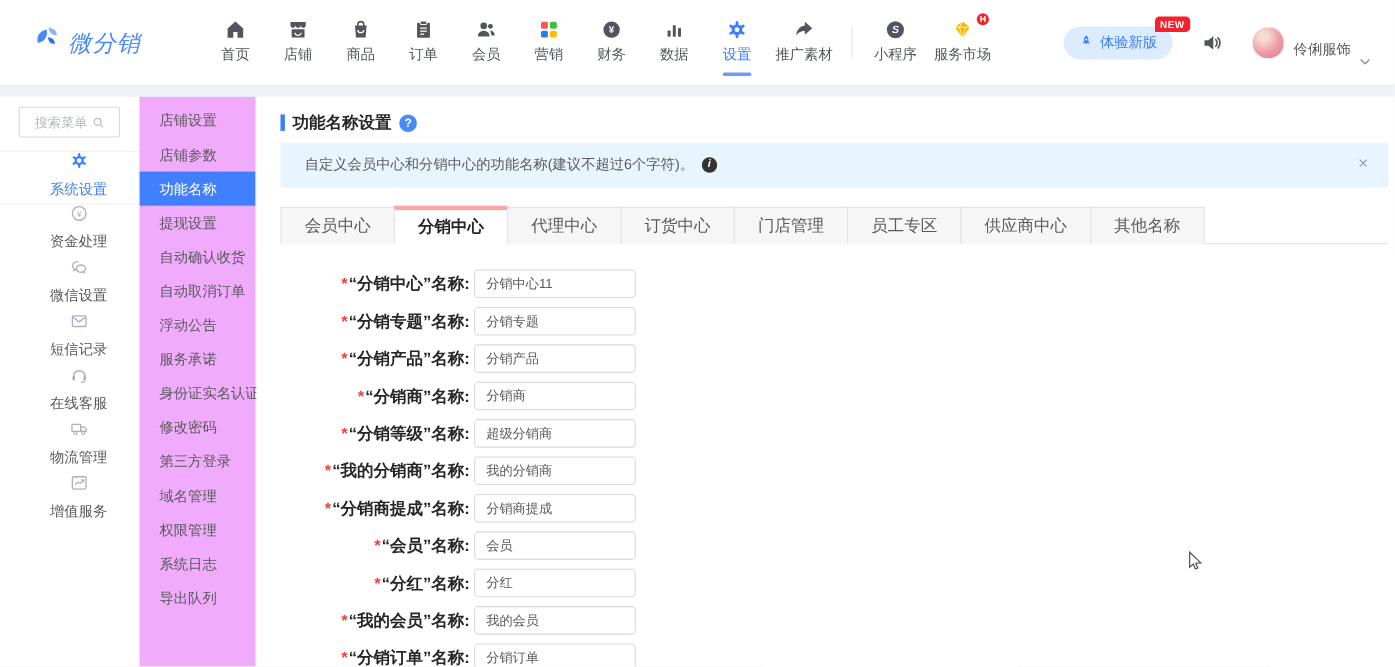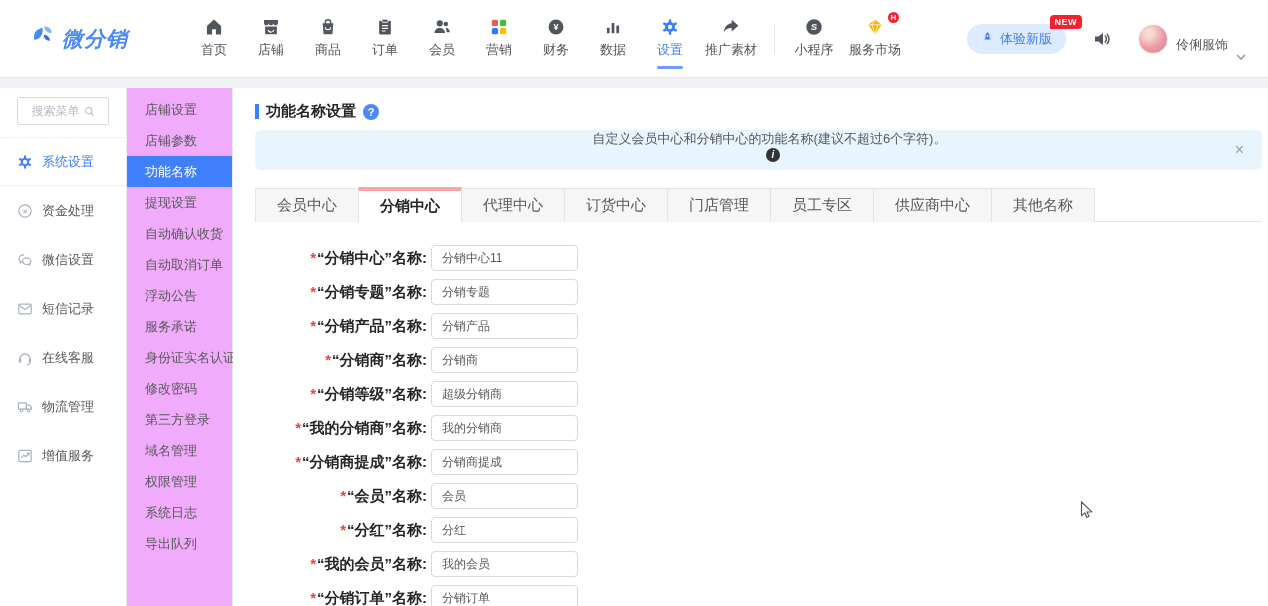--- a/index.html
+++ b/index.html
@@ -3,21 +3,21 @@
 <meta charset="utf-8">
 <style>
   * { margin:0; padding:0; box-sizing:border-box; }
   html,body { width:1268px; height:606px; overflow:hidden; }
   body { font-family:"Liberation Sans","DejaVu Sans",sans-serif; background:#f0f2f5; color:#595959; }
   #app { position:relative; width:1268px; height:606px; }
 
   
   .navbar { display:flex; align-items:center; height:78px; background:#fff; border-bottom:1px solid #e8e8e8; padding:0 22px 0 30px; }
   .logo { display:flex; align-items:center; gap:6px; width:148px; flex:0 0 auto; }
-  .logo-text { font-size:21px; font-weight:bold; font-style:italic; color:#4a8af8; letter-spacing:1px; white-space:nowrap; }
+  .logo-text { font-size:21px; font-weight:normal; font-style:italic; color:#4a8af8; letter-spacing:1px; white-space:nowrap; }
   .nav-list { display:flex; align-items:center; gap:13px; margin-left:14px; }
   .nav-item { position:relative; min-width:44px; display:flex; flex-direction:column; align-items:center; gap:5px; cursor:pointer; }
   .nav-item .nicon { width:18px; height:18px; color:#50555e; }
   .nav-item .nicon svg { width:18px; height:18px; display:block; }
   .nav-item .nlabel { font-size:13px; color:#51565d; white-space:nowrap; }
   .nav-item.active .nlabel { color:#3d7eff; }
   .nav-item.active .nicon { color:#3d7eff; }
   .nav-item.active::after { content:""; position:absolute; bottom:-10px; left:50%; transform:translateX(-50%); width:26px; height:3px; background:#6f9bf7; border-radius:2px; }
   .nav-divider { width:1px; height:30px; background:#e5e7eb; margin:0 4px; }
   .nav-badge { position:absolute; top:-6px; right:2px; width:11px; height:11px; background:#f5222d; border-radius:50%; color:#fff; font-size:8px; line-height:11px; text-align:center; font-weight:bold; }
@@ -33,38 +33,38 @@
   .chev { width:10px; height:7px; color:#8a8f98; }
 
   
   .layout { display:flex; height:518px; margin-top:10px; }
   .sidebar1 { width:127px; background:#fff; border-right:1px solid #ececec; flex:0 0 auto; padding-top:9px; }
   .search-wrap { position:relative; width:92px; height:28px; margin:0 auto 12px; }
   .search-wrap input { width:100%; height:100%; border:1px solid #d9d9d9; border-radius:2px; outline:none; font-size:12px; color:#595959; text-align:center; background:#fff; }
   .search-overlay { position:absolute; inset:0; display:flex; align-items:center; justify-content:center; gap:4px; pointer-events:none; color:#b4bac3; font-size:12px; }
   .search-overlay svg { width:11px; height:11px; }
   .side-menu { }
-  .side-item { display:flex; align-items:center; gap:9px; height:49px; padding-left:17px; font-size:13px; color:#595959; cursor:pointer; }
+  .side-item { display:flex; align-items:center; gap:9px; height:49px; padding-left:17px; font-size:13px; color:#595959; cursor:pointer;flex-direction:column; }
   .side-item:first-child { border-top:1px solid #f1f1f1; border-bottom:1px solid #f1f1f1; }
   .side-item .sicon { width:16px; height:16px; color:#aab1bc; }
   .side-item .sicon svg { width:16px; height:16px; display:block; }
   .side-item.active { color:#3d7eff; }
   .side-item.active .sicon { color:#3d7eff; }
 
   .sidebar2 { width:106px; background:#f0abfc; border-right:1px solid #e8e8e8; flex:0 0 auto; padding-top:6px; }
   .sub-item { display:flex; align-items:center; height:31px; padding-left:18px; font-size:13px; color:#595959; cursor:pointer; white-space:nowrap; }
   .sub-item.active { background:#4080ff; color:#fff; }
 
   
   .main { flex:1; background:#fff; padding:12px 6px 0 22px; position:relative; }
   .page-title-row { display:flex; align-items:center; gap:7px; margin-top:2px; }
   .title-bar { width:4px; height:15px; background:#3d7eff; }
   .page-title { font-size:15px; font-weight:bold; color:#262626; }
   .help-icon { width:16px; height:16px; border-radius:50%; background:#4a8af8; color:#fff; font-size:11px; line-height:16px; text-align:center; font-weight:bold; cursor:pointer; }
-  .banner { position:relative; margin-top:9px; height:40px; background:#e8f5fe; border-radius:6px; display:flex; align-items:center; padding-left:22px; font-size:13px; color:#595959;flex-direction:column; }
+  .banner { position:relative; margin-top:9px; height:40px; background:#e8f5fe; border-radius:0; display:flex; align-items:center; padding-left:22px; font-size:13px; color:#595959; }
   .info-icon { width:14px; height:14px; border-radius:50%; background:#333; color:#fff; font-size:10px; line-height:14px; text-align:center; font-weight:bold; font-style:italic; margin-left:7px; }
   .banner-close { position:absolute; right:18px; top:50%; transform:translateY(-50%); color:#9aa0a8; font-size:16px; line-height:1; cursor:pointer; }
 
   .tabs { display:flex; margin-top:17px; border-bottom:1px solid #e4e4e4; align-items:flex-end; }
   .tab { height:34px; display:flex; align-items:center; padding:0 21px; background:#f6f6f6; border:1px solid #e4e4e4; border-bottom:none; margin-left:-1px; font-size:15px; color:#595959; cursor:pointer; white-space:nowrap; position:relative; margin-bottom:-1px; }
   .tab:first-child { margin-left:0; }
   .tab.active { background:#fff; border-top:4px solid #fca5a5; font-weight:bold; color:#262626; height:35px; border-bottom:1px solid #fff; }
 
   .form { margin-top:23px; }
   .form-row { display:flex; align-items:center; margin-bottom:8px; }

